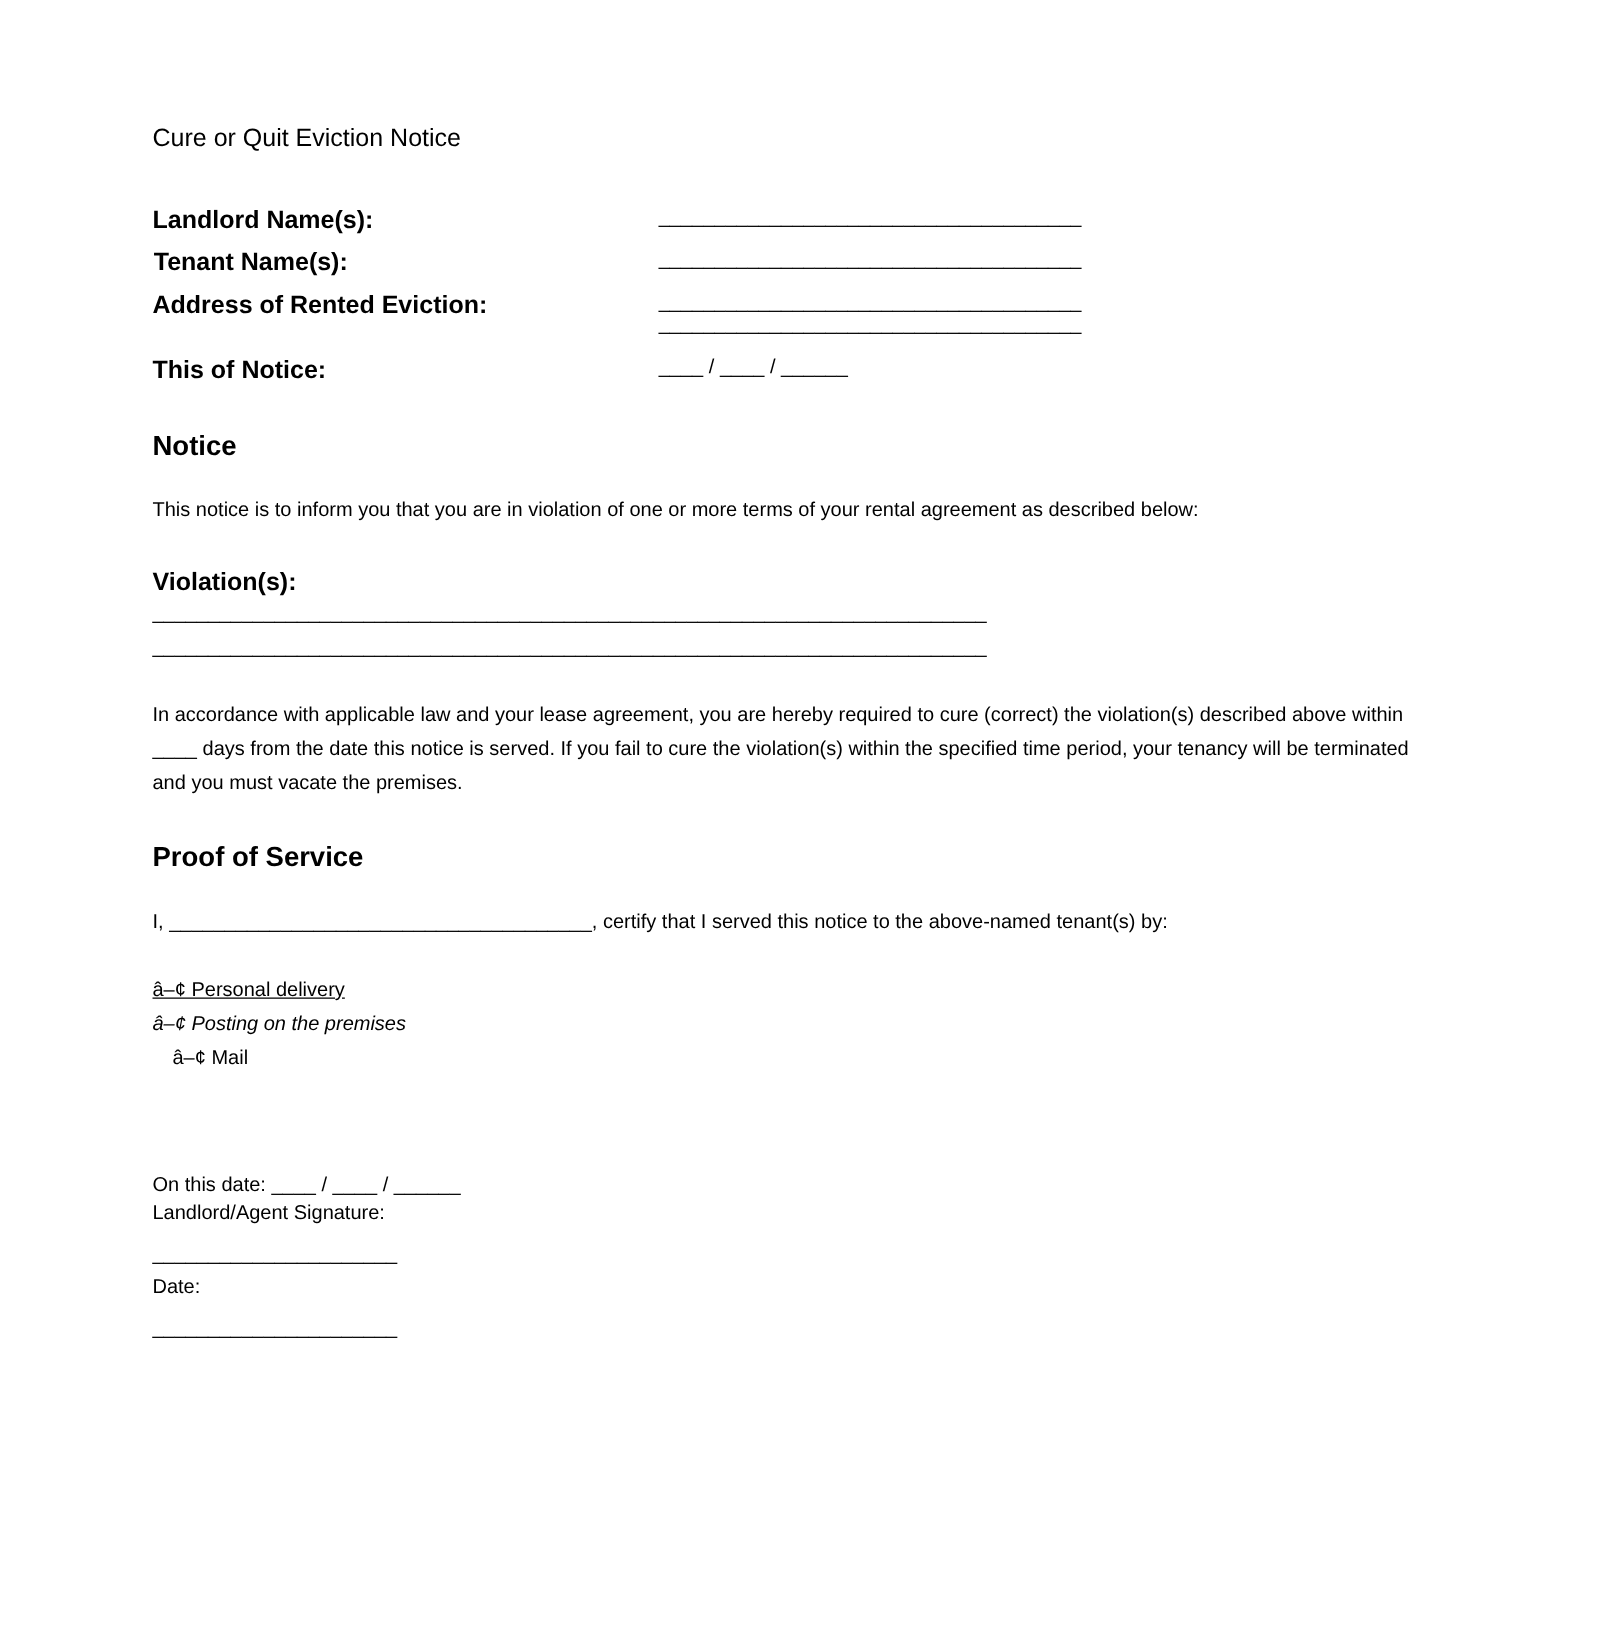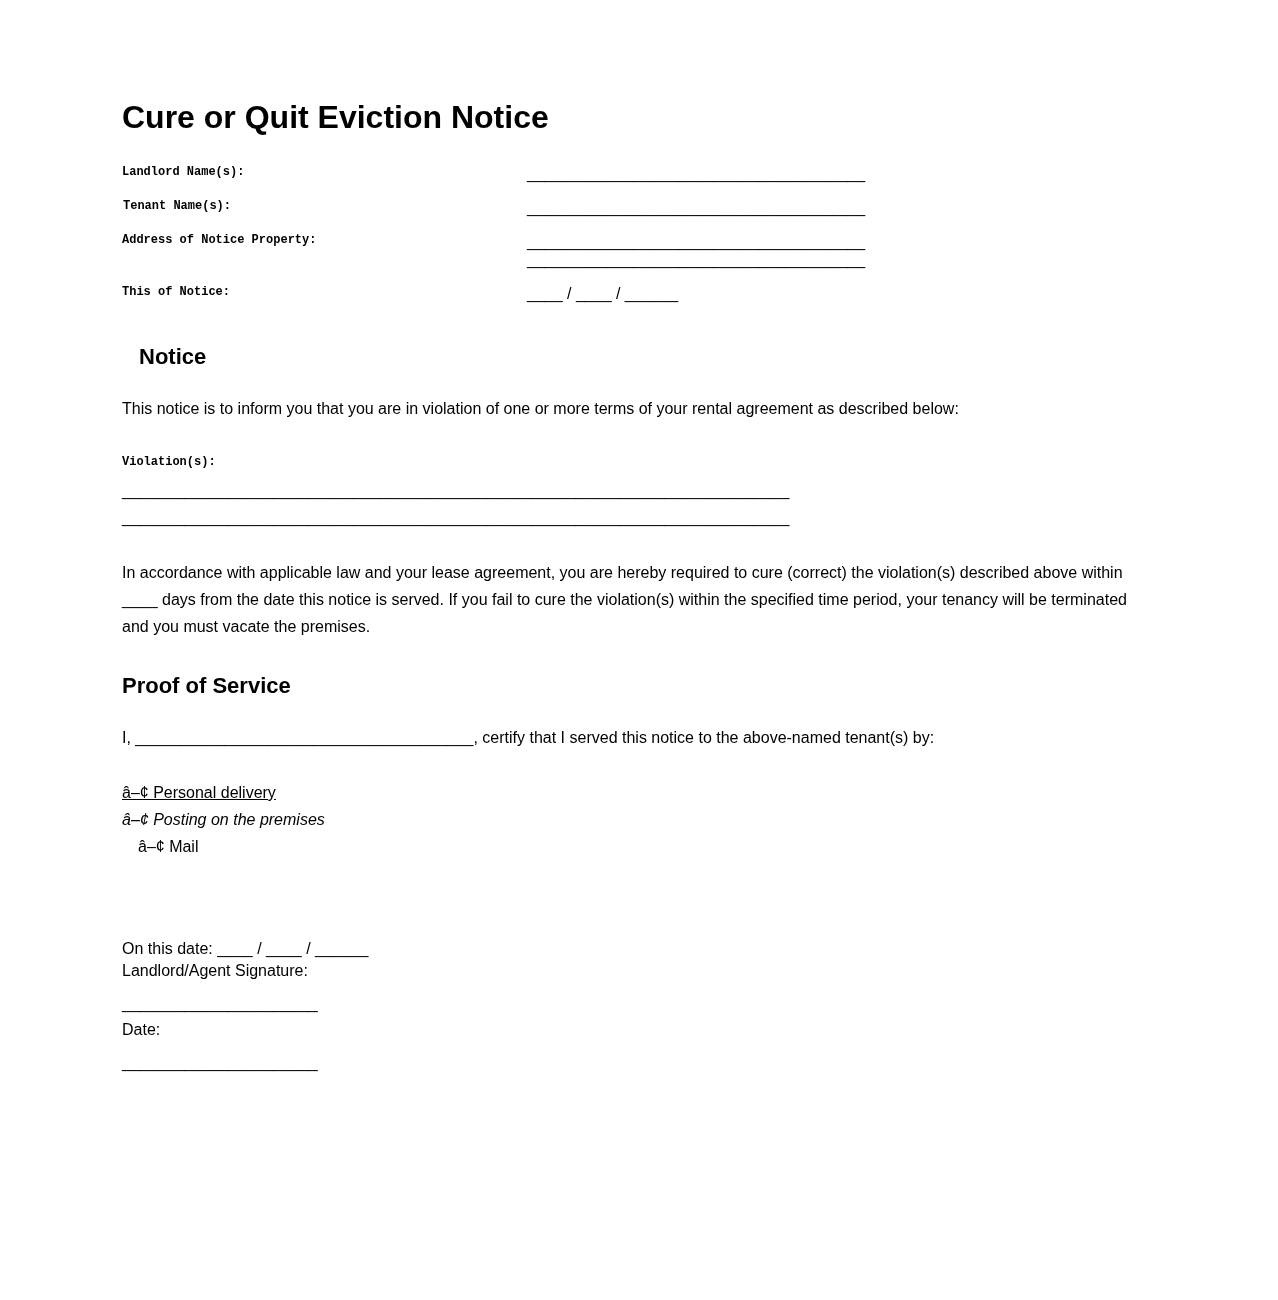--- a/index.html
+++ b/index.html
@@ -2,46 +2,46 @@
 <html><head>
 <meta charset="utf-8">
 <style>
   html, body { margin: 0; padding: 0; background: #ffffff; }
   body {
     width: 1278px; height: 1300px; position: relative; overflow: hidden;
     font-family: "Liberation Sans", sans-serif; color: #000; font-size: 16px;
   }
   .page { position: absolute; left: 122px; top: 0; width: 1020px; }
   .abs { position: absolute; white-space: pre; }
-  h1 { margin: 0; font-size: 32px; font-weight: bold; line-height: 1; }
+  h1 { margin: 0; font-size: 20px; font-weight: normal; line-height: 1; }
   h2 { margin: 0; font-size: 22px; font-weight: bold; line-height: 1; }
-  .lbl { font-weight: bold; font-size: 12px; font-family: Liberation Mono, monospace; }
+  .lbl { font-weight: bold; font-size: 20px; }
   .txt { font-size: 16px; }
 </style>
 </head>
 <body>
 
 <div class="page">
 
   <h1 class="abs" style="top:101px;left:0;">Cure or Quit Eviction Notice</h1>
 
   <div class="abs lbl" style="top:165px;left:0;">Landlord Name(s):</div>
   <div class="abs txt" style="top:165px;left:405px;">______________________________________</div>
 
   <div class="abs lbl" style="top:199px;left:1px;">Tenant Name(s):</div>
   <div class="abs txt" style="top:199px;left:405px;">______________________________________</div>
 
-  <div class="abs lbl" style="top:233px;left:0;">Address of Notice Property:</div>
+  <div class="abs lbl" style="top:233px;left:0;">Address of Rented Eviction:</div>
   <div class="abs txt" style="top:233px;left:405px;">______________________________________</div>
   <div class="abs txt" style="top:251px;left:405px;">______________________________________</div>
 
   <div class="abs lbl" style="top:285px;left:0;">This of Notice:</div>
   <div class="abs txt" style="top:285px;left:405px;">____ / ____ / ______</div>
 
-  <h2 class="abs" style="top:346px;left:0;margin-left:17px;">Notice</h2>
+  <h2 class="abs" style="top:346px;left:0;">Notice</h2>
 
   <div class="abs txt" style="top:400px;left:0;">This notice is to inform you that you are in violation of one or more terms of your rental agreement as described below:</div>
 
   <div class="abs lbl" style="top:455px;left:0;">Violation(s):</div>
   <div class="abs txt" style="top:482px;left:0;">___________________________________________________________________________</div>
   <div class="abs txt" style="top:509px;left:0;">___________________________________________________________________________</div>
 
   <div class="abs txt" style="top:564px;left:0;text-align:center;">In accordance with applicable law and your lease agreement, you are hereby required to cure (correct) the violation(s) described above within</div>
   <div class="abs txt" style="top:591px;left:0;">____ days from the date this notice is served. If you fail to cure the violation(s) within the specified time period, your tenancy will be terminated</div>
   <div class="abs txt" style="top:618px;left:0;">and you must vacate the premises.</div>

